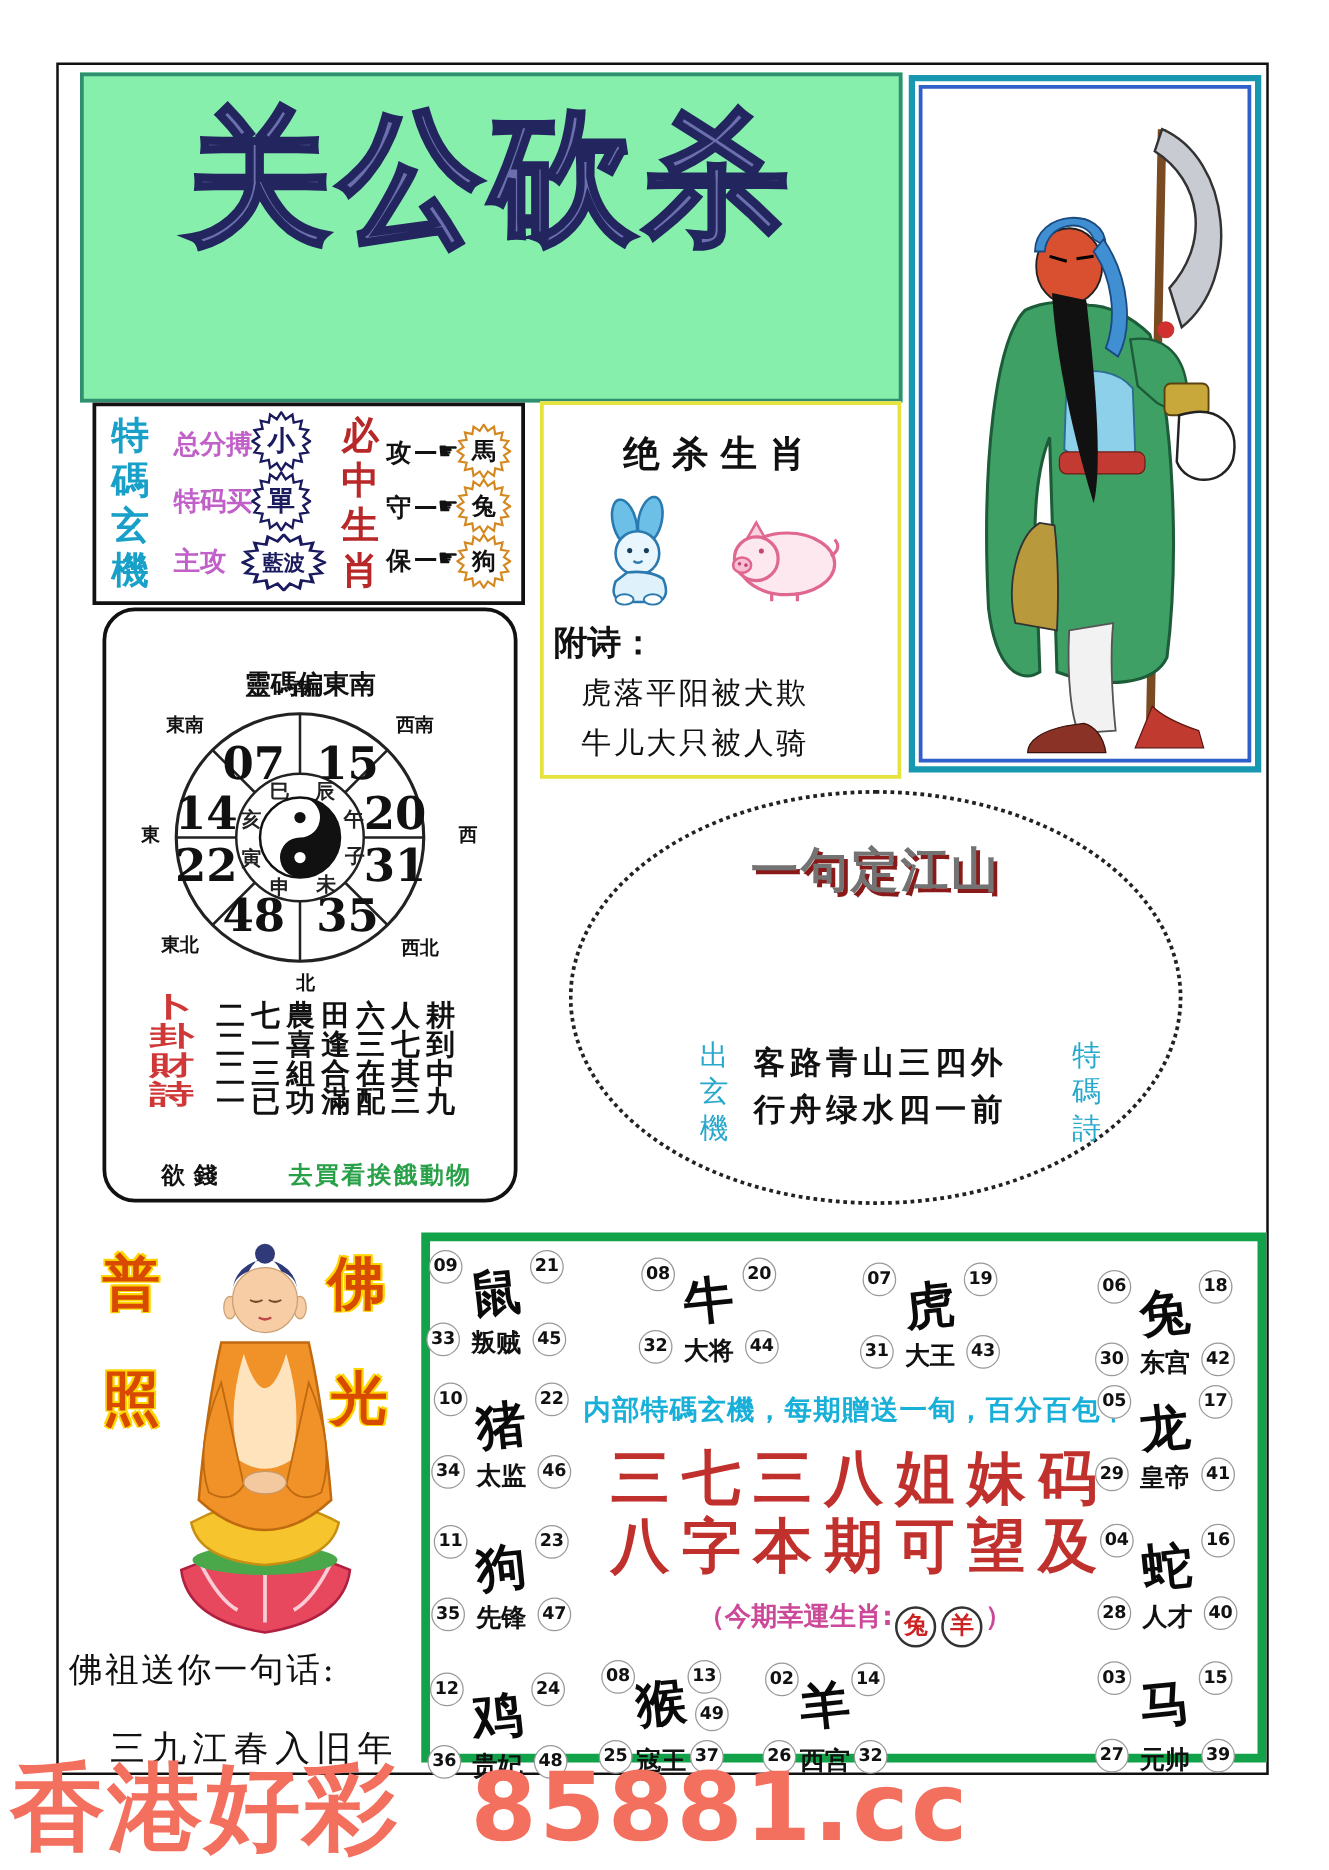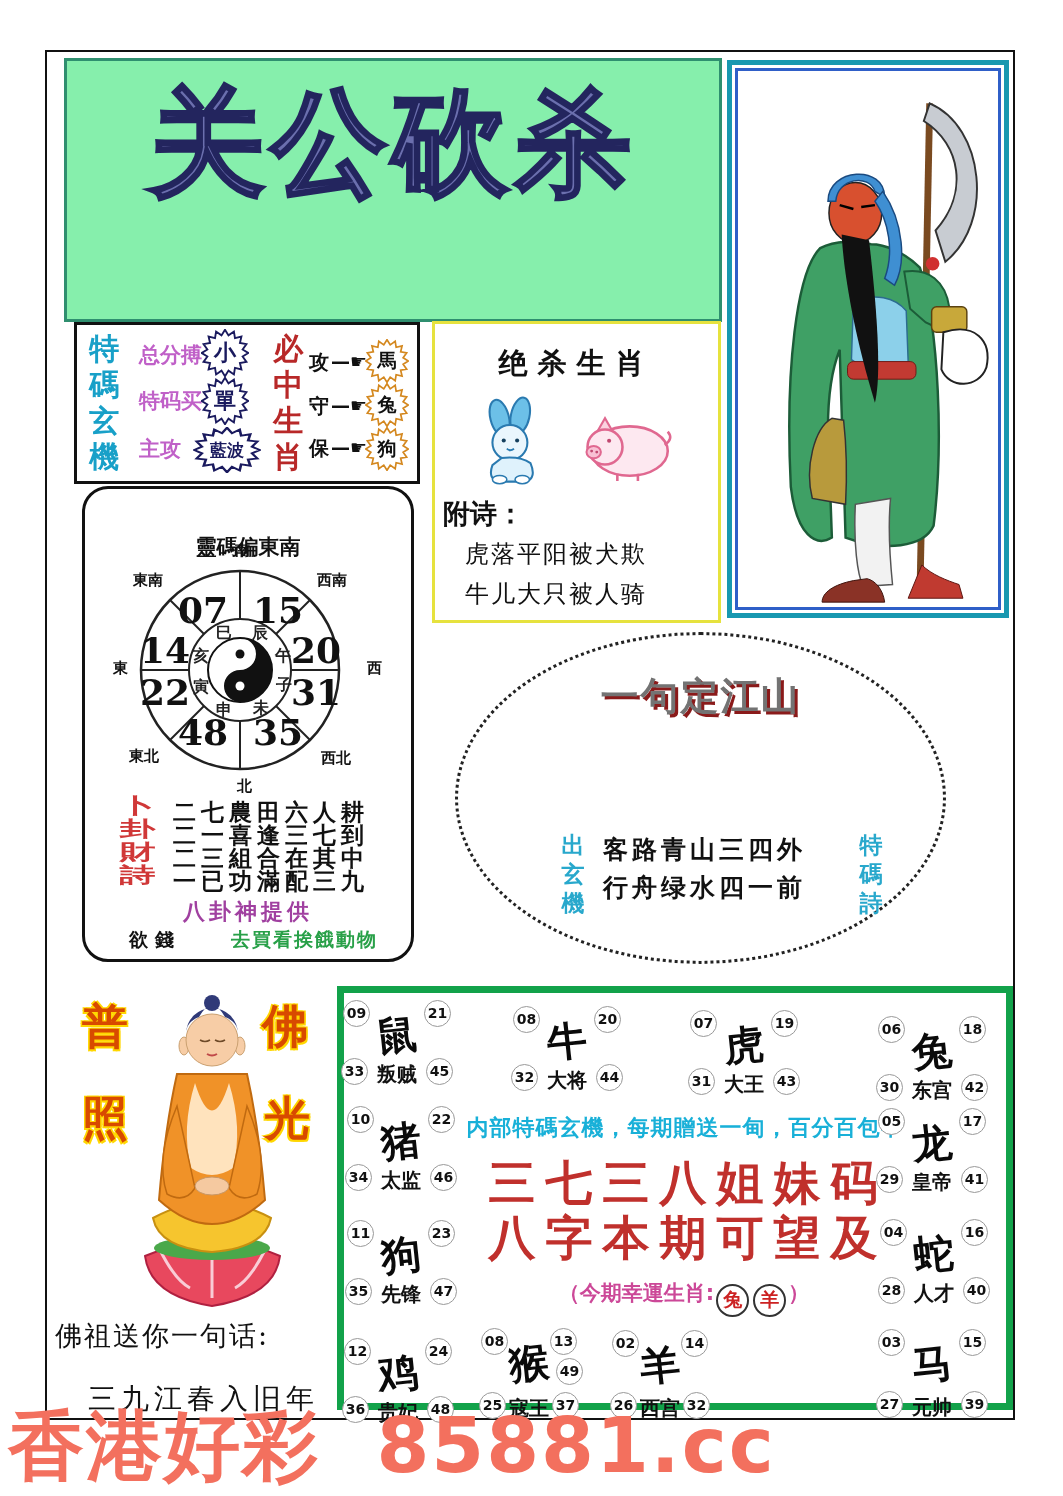--- a/index.html
+++ b/index.html
@@ -76,22 +76,22 @@
               color:#28a048;letter-spacing:2px;}
 
   
   .oval{position:absolute;left:455px;top:632px;width:485px;height:326px;
         border:3px dotted #222;border-radius:50%;background:#fff;}
   .oval-title{position:absolute;left:0;top:36px;width:100%;text-align:center;
               font-size:38px;font-weight:bold;color:#737373;letter-spacing:2px;
               text-shadow:3px 3px 0 #8a1a1a;}
   .oval-main{position:absolute;left:0;top:108px;width:100%;text-align:center;
              font-size:40px;font-weight:bold;color:#c82838;letter-spacing:10px;}
-  .oval-side{position:absolute;top:196px;font-size:23px;font-weight:bold;
-             color:#28a8cc;line-height:29px;text-align:right;}
+  .oval-side{position:absolute;top:196px;font-size:23px;font-weight:normal;
+             color:#28a8cc;line-height:29px;}
   .oval-verse{position:absolute;left:145px;font-size:25px;font-weight:bold;letter-spacing:4px;white-space:nowrap;}
 
   
   .corner-char{position:absolute;font-size:46px;font-weight:bold;color:#d84a00;
                text-shadow:1.5px 1.5px 0 #ffd700,-1.5px -1.5px 0 #ffd700,1.5px -1.5px 0 #ffd700,-1.5px 1.5px 0 #ffd700;}
   .buddha-label{position:absolute;left:55px;top:1318px;font-size:27px;letter-spacing:2px;}
   .buddha-msg{position:absolute;left:88px;top:1380px;font-size:28px;letter-spacing:5px;}
 
   
   .green-box{position:absolute;left:337px;top:986px;width:676px;height:424px;
@@ -297,21 +297,20 @@
       <circle cx="115" cy="99" r="4.5" fill="#111"></circle>
       <circle cx="115" cy="131" r="4.5" fill="#fff"></circle>
     </g>
   </svg>
 
   <div class="poem-head vtext">卜卦財詩</div>
   <div class="poem-line serif" style="top:308px">二七農田六人耕</div>
   <div class="poem-line serif" style="top:331px">二一喜逢三七到</div>
   <div class="poem-line serif" style="top:354px">二三組合在其中</div>
   <div class="poem-line serif" style="top:377px">一已功滿配三九</div>
-  <div class="provider">八卦神提供</div>
   <div class="money">欲錢</div>
   <div class="money-hint">去買看挨餓動物</div>
 </div>
 
 <div class="oval">
   <div class="oval-title">一句定江山</div>
   <div class="oval-side vtext" style="left:100px">出玄機</div>
   <div class="oval-verse serif" style="top:198px">客路青山三四外</div>
   <div class="oval-verse serif" style="top:236px">行舟绿水四一前</div>
   <div class="oval-side vtext" style="left:398px">特碼詩</div>

